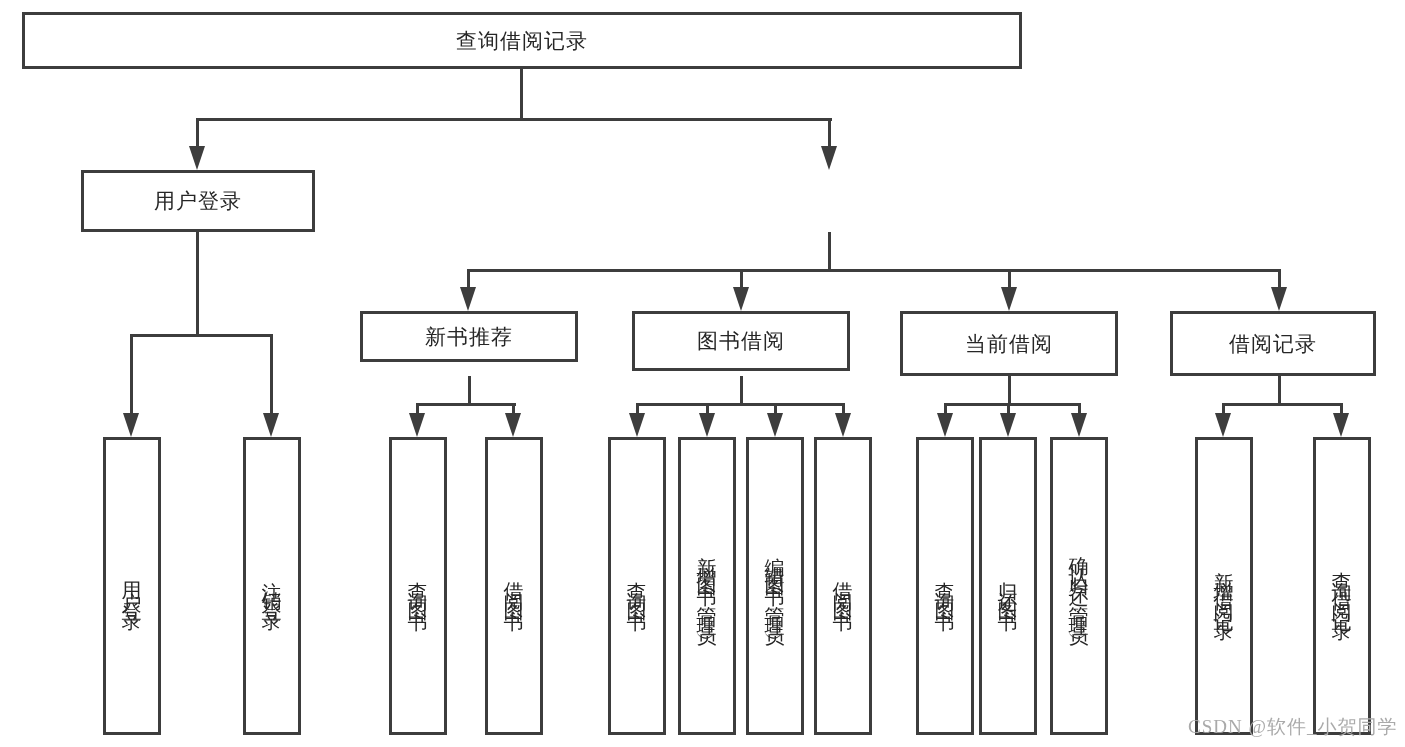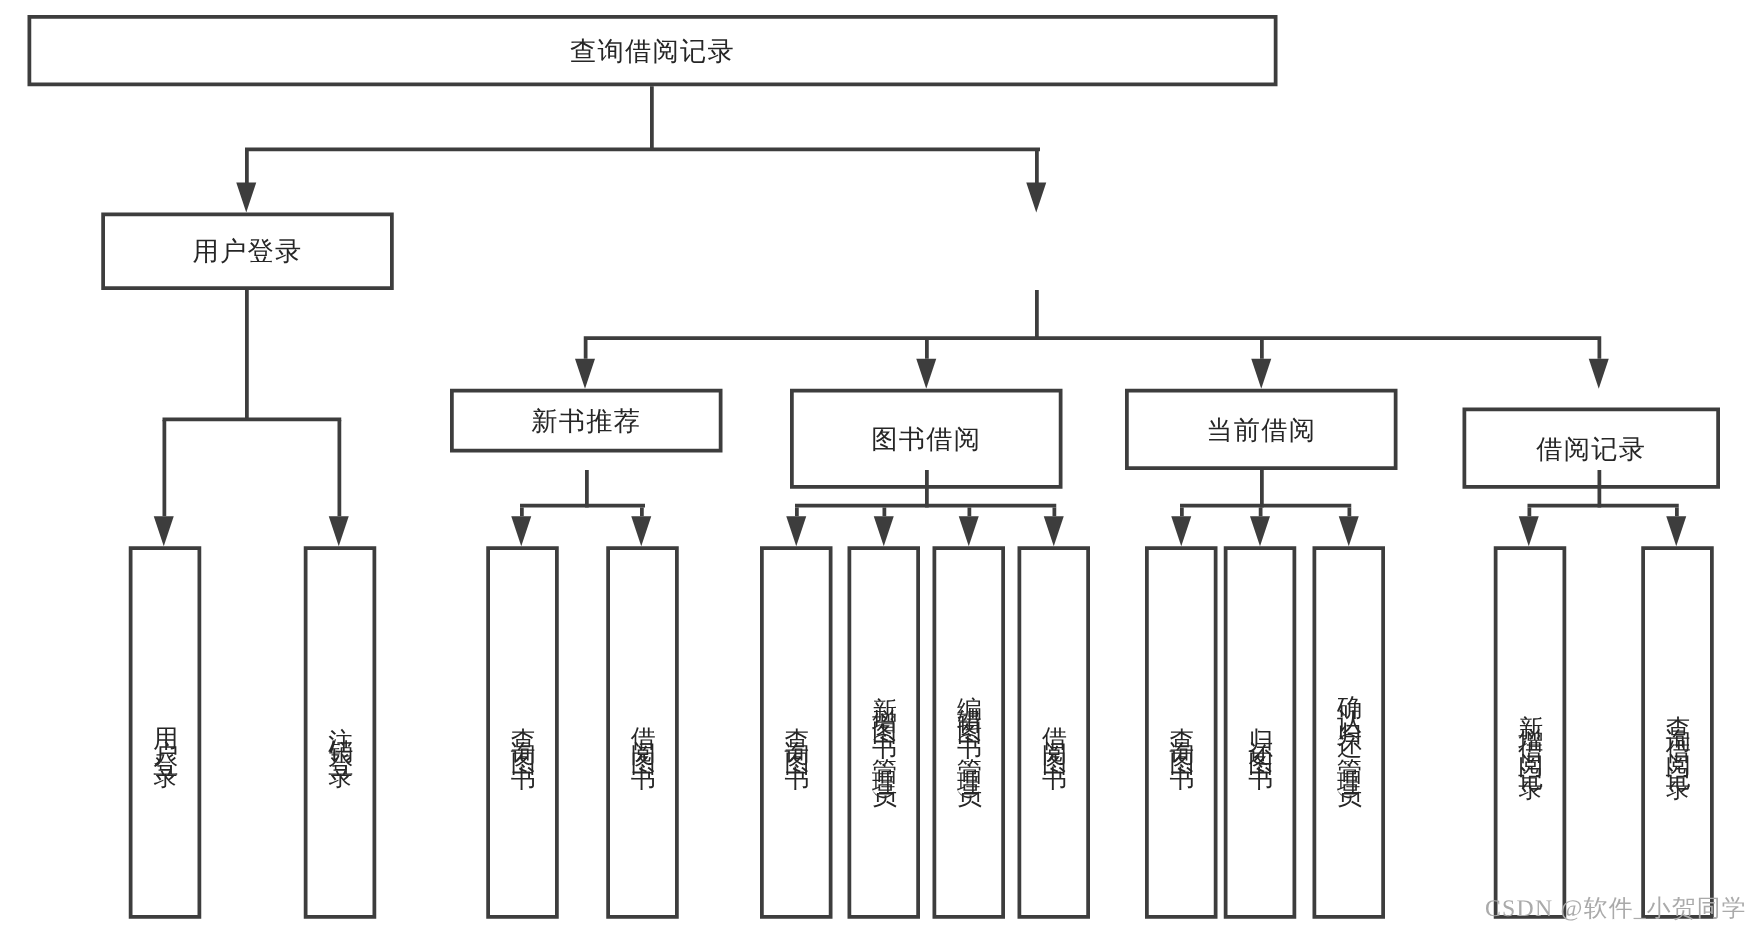--- a/index.html
+++ b/index.html
@@ -93,27 +93,27 @@
   <div class="cl" style="left:740px;top:272px;width:3px;height:15px"></div>
   <div class="arrow" style="left:733px;top:287px"></div>
   <div class="cl" style="left:1008px;top:272px;width:3px;height:15px"></div>
   <div class="arrow" style="left:1001px;top:287px"></div>
   <div class="cl" style="left:1278px;top:272px;width:3px;height:15px"></div>
   <div class="arrow" style="left:1271px;top:287px"></div>
 
   <div class="node" style="left:360px;top:311px;width:218px;height:51px">
     <span class="label">新书推荐</span>
   </div>
-  <div class="node" style="left:632px;top:311px;width:218px;height:80px">
+  <div class="node" style="left:632px;top:311px;width:218px;height:60px">
     <span class="label">图书借阅</span>
   </div>
   <div class="node" style="left:900px;top:311px;width:218px;height:65px">
     <span class="label">当前借阅</span>
   </div>
-  <div class="node" style="left:1170px;top:326px;width:206px;height:65px">
+  <div class="node" style="left:1170px;top:311px;width:206px;height:65px">
     <span class="label">借阅记录</span>
   </div>
 
   <div class="cl" style="left:468px;top:376px;width:3px;height:30px"></div>
   <div class="cl" style="left:416px;top:403px;width:100px;height:3px"></div>
   <div class="cl" style="left:416px;top:406px;width:3px;height:7px"></div>
   <div class="arrow" style="left:409px;top:413px"></div>
   <div class="cl" style="left:512px;top:406px;width:3px;height:7px"></div>
   <div class="arrow" style="left:505px;top:413px"></div>
 

